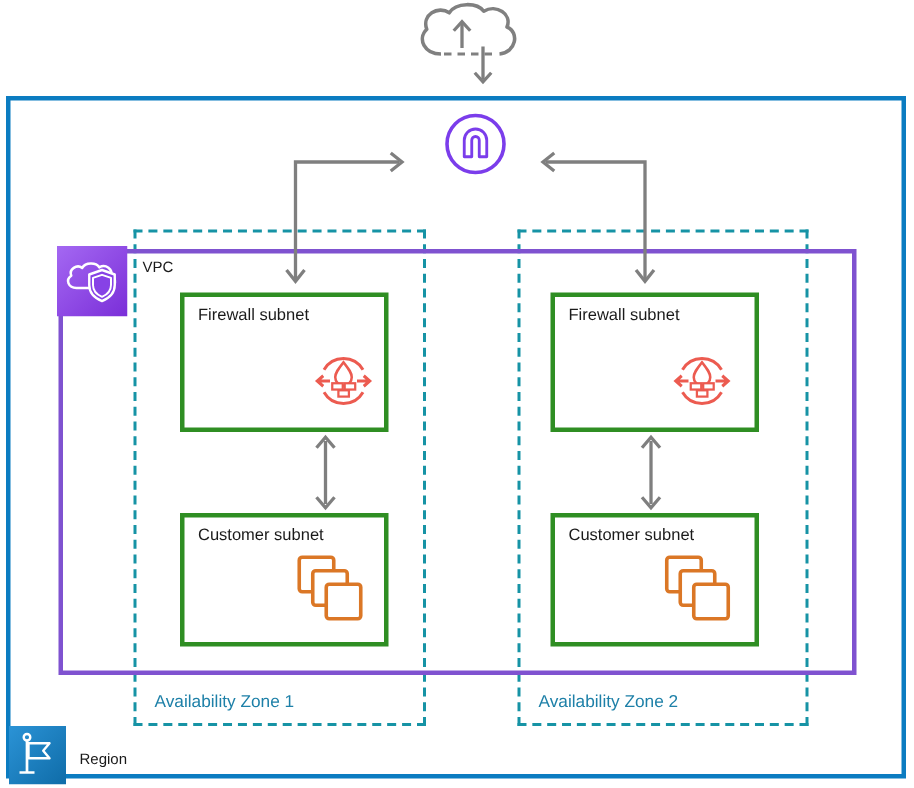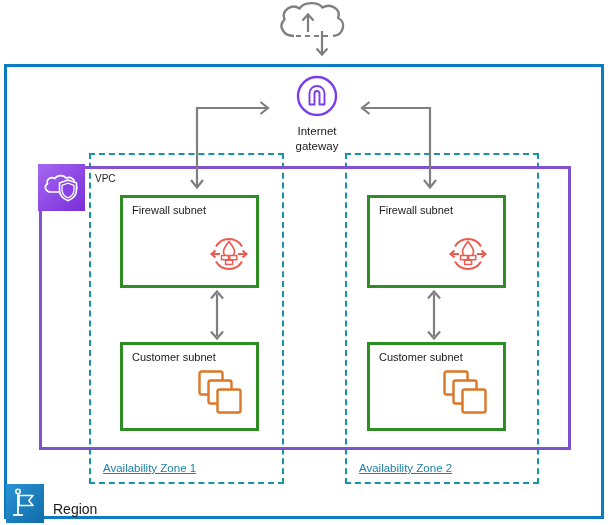--- a/index.html
+++ b/index.html
@@ -13,23 +13,23 @@
   .az1{left:89px;}
   .az2{left:345px;width:194px;}
   .vpc-box{left:39px;top:166px;width:532px;height:284px;border:3px solid #7F52D0;background:transparent;}
   .subnet-box{width:139px;height:93px;border:3px solid #2F8E23;background:transparent;}
   .fw1{left:120px;top:195px;}
   .fw2{left:367px;top:195px;}
   .cu1{left:120px;top:342px;height:89px;}
   .cu2{left:367px;top:342px;height:89px;}
   .subnet-label{position:absolute;left:9px;top:6px;font-size:11px;color:#1a1a1a;white-space:nowrap;}
   .vpc-label{left:95px;top:173px;font-size:10px;color:#1a1a1a;}
-  .region-label{left:53px;top:501px;font-size:14px;color:#1a1a1a;}
+  .region-label{left:53px;top:501px;font-size:10px;color:#1a1a1a;}
   .igw-label{left:282px;top:124px;width:70px;text-align:center;font-size:11.5px;line-height:15px;color:#1a1a1a;}
-  .az-label{top:462px;font-size:11.5px;color:#1E80A8;white-space:nowrap;text-decoration:underline;}
+  .az-label{top:462px;font-size:11.5px;color:#1E80A8;white-space:nowrap;}
   .az-label.z1{left:103px;}
   .az-label.z2{left:359px;text-align:center;}
   svg{display:block;}
   .icon{position:absolute;}
   .arrow-layer{position:absolute;left:0;top:0;pointer-events:none;}
 </style>
 </head>
 <body>
 
 <div class="canvas">
@@ -49,21 +49,20 @@
   </div>
   <div class="abs subnet-box fw2">
     <div class="subnet-label">Firewall subnet</div>
   </div>
   <div class="abs subnet-box cu2">
     <div class="subnet-label">Customer subnet</div>
   </div>
 
   <div class="abs vpc-label">VPC</div>
   <div class="abs region-label">Region</div>
-  <div class="abs igw-label">Internet gateway</div>
   <div class="abs az-label z1">Availability Zone 1</div>
   <div class="abs az-label z2">Availability Zone 2</div>
 
   <svg class="icon" style="left:38px;top:164px;" width="47" height="47" viewBox="0 0 47 47">
     <defs>
       <linearGradient id="vpcg" x1="0" y1="0" x2="1" y2="1">
         <stop offset="0" stop-color="#A468F2"></stop>
           <stop offset="1" stop-color="#7A2ED8"></stop>
       </linearGradient>
     </defs>

